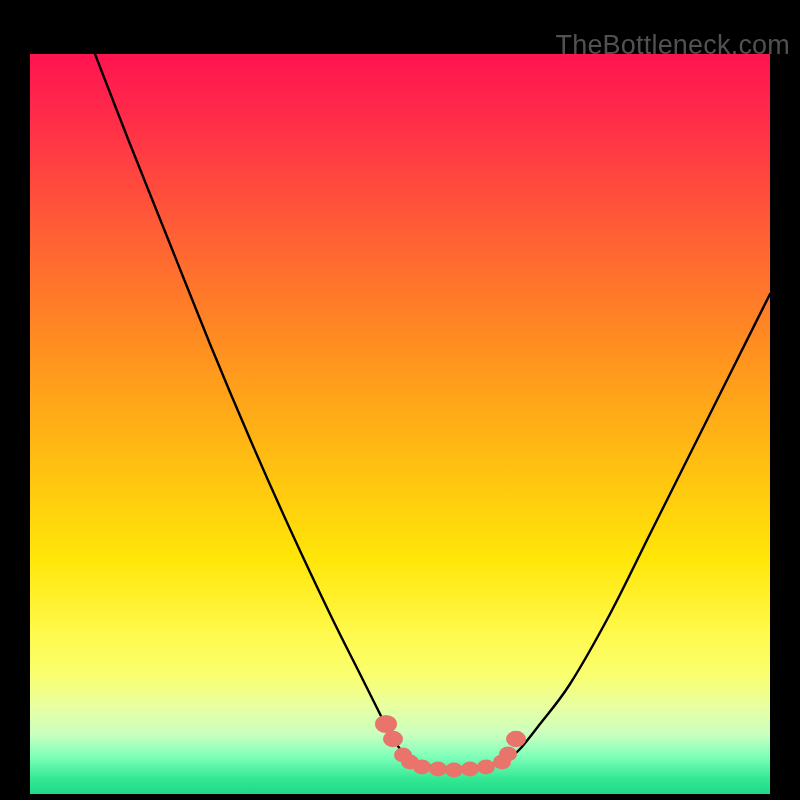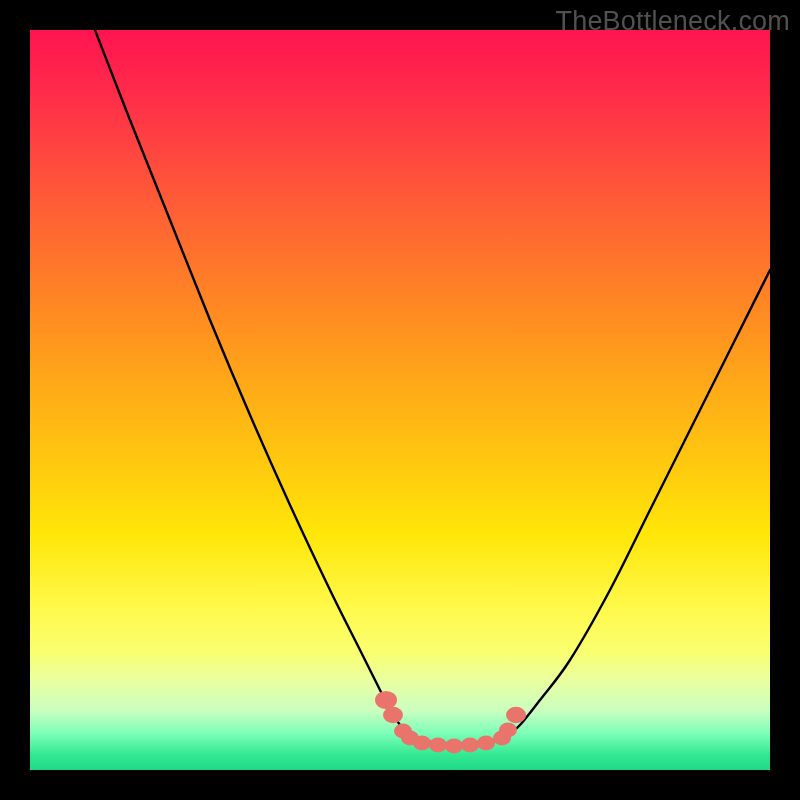--- a/index.html
+++ b/index.html
@@ -8,20 +8,21 @@
     width: 800px;
     height: 800px;
     background: #000;
     overflow: hidden;
     font-family: Arial, Helvetica, sans-serif;
   }
   .frame {
     position: absolute;
     inset: 0;
     background: #000;
+    margin-top: 24px;
   }
   .plot {
     position: absolute;
     left: 30px;
     top: 30px;
     width: 740px;
     height: 740px;
     overflow: hidden;
   }
   .gradient {

